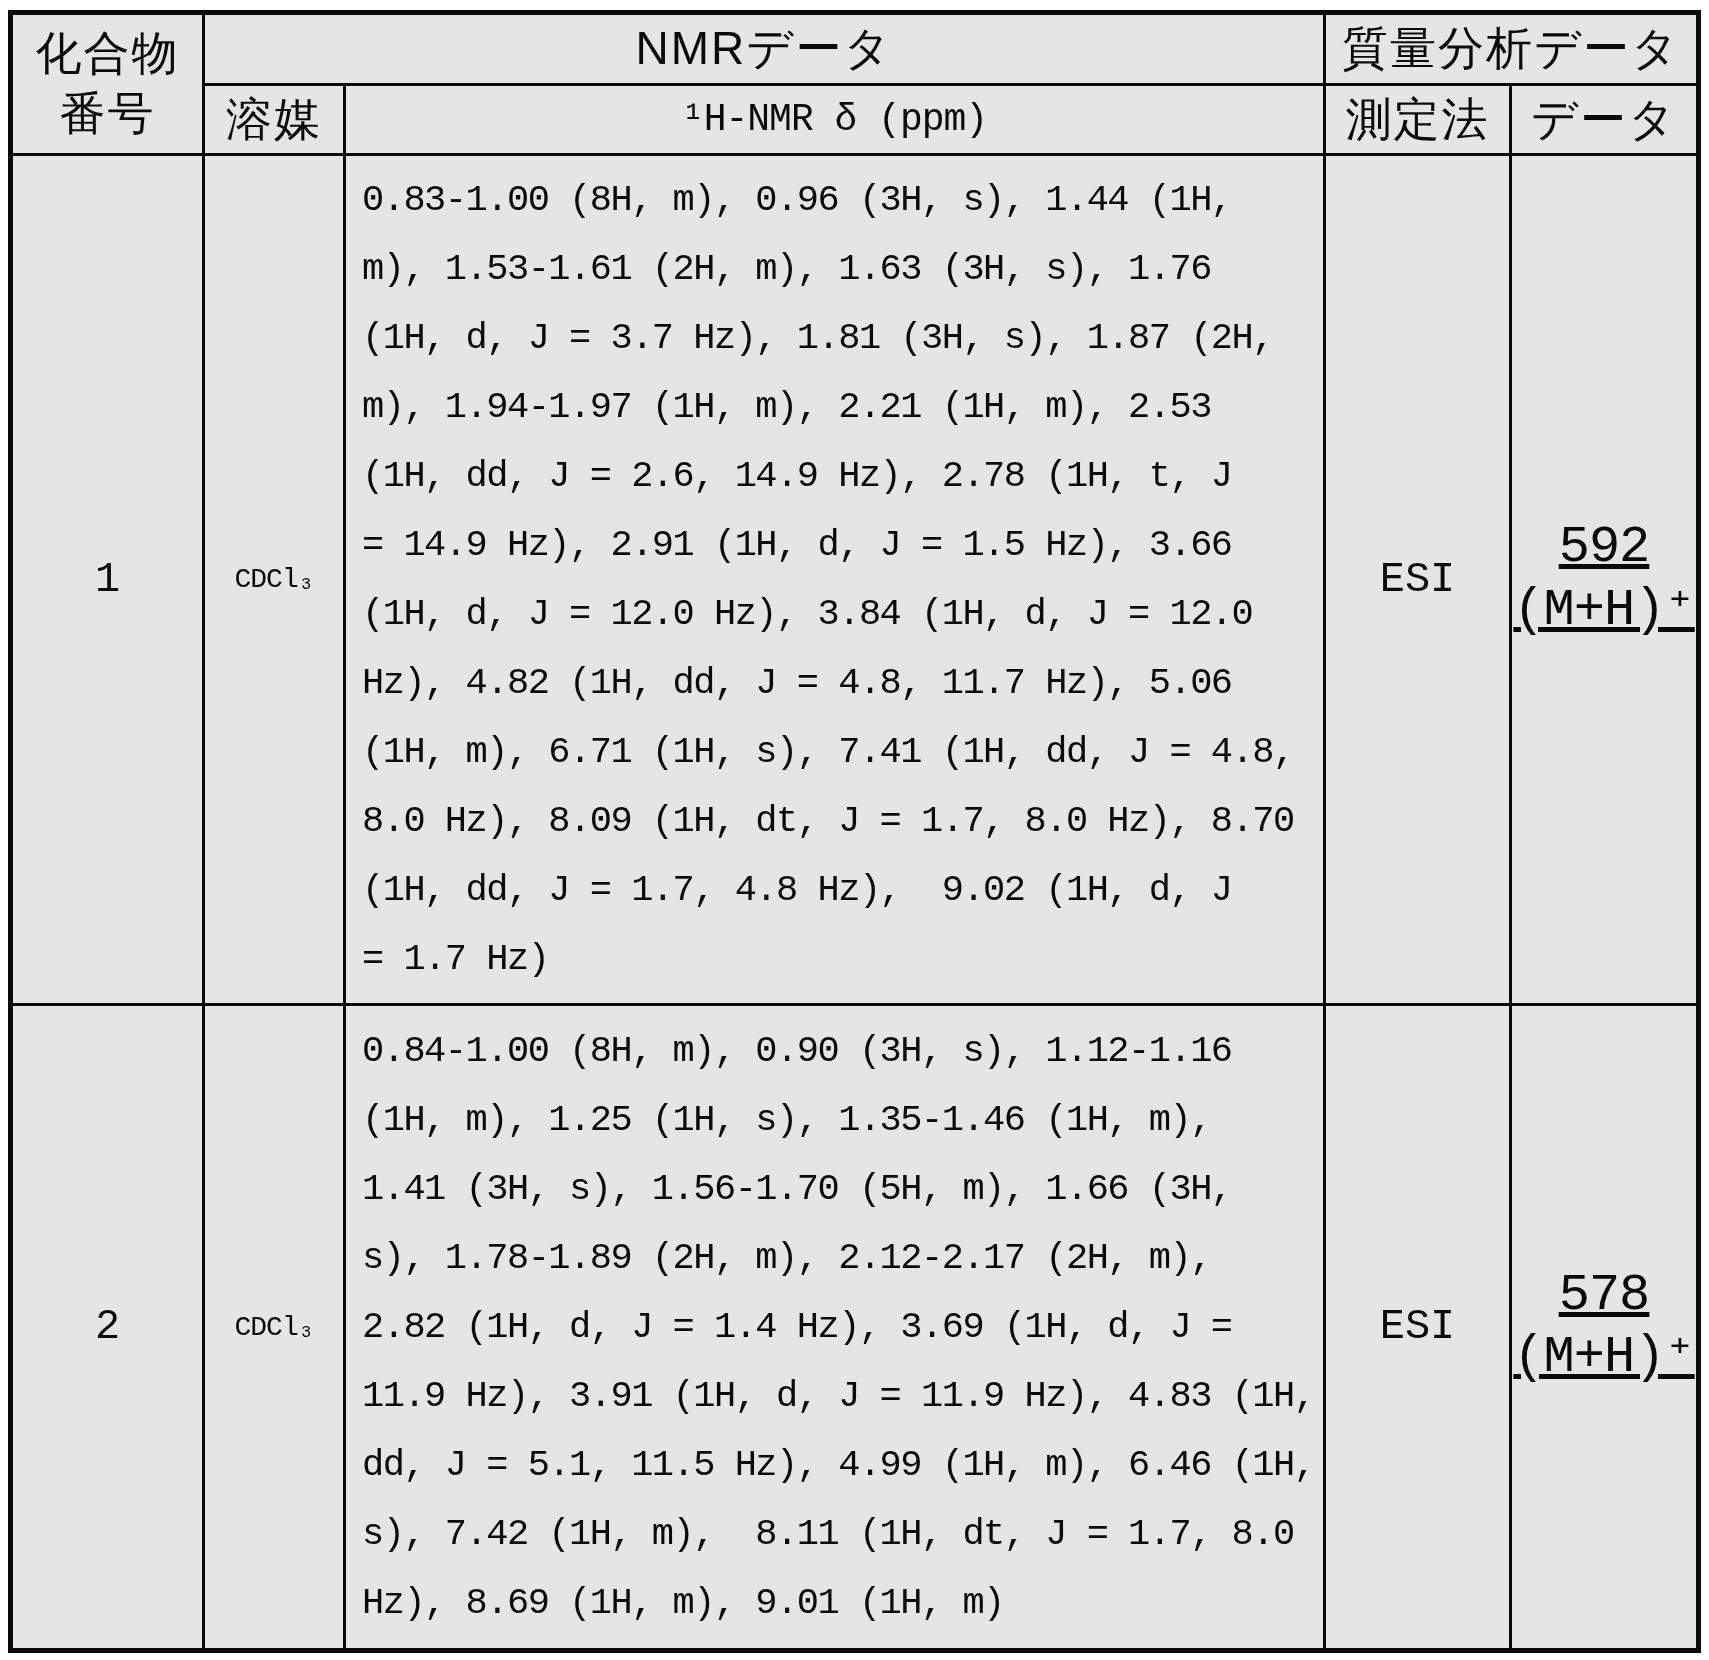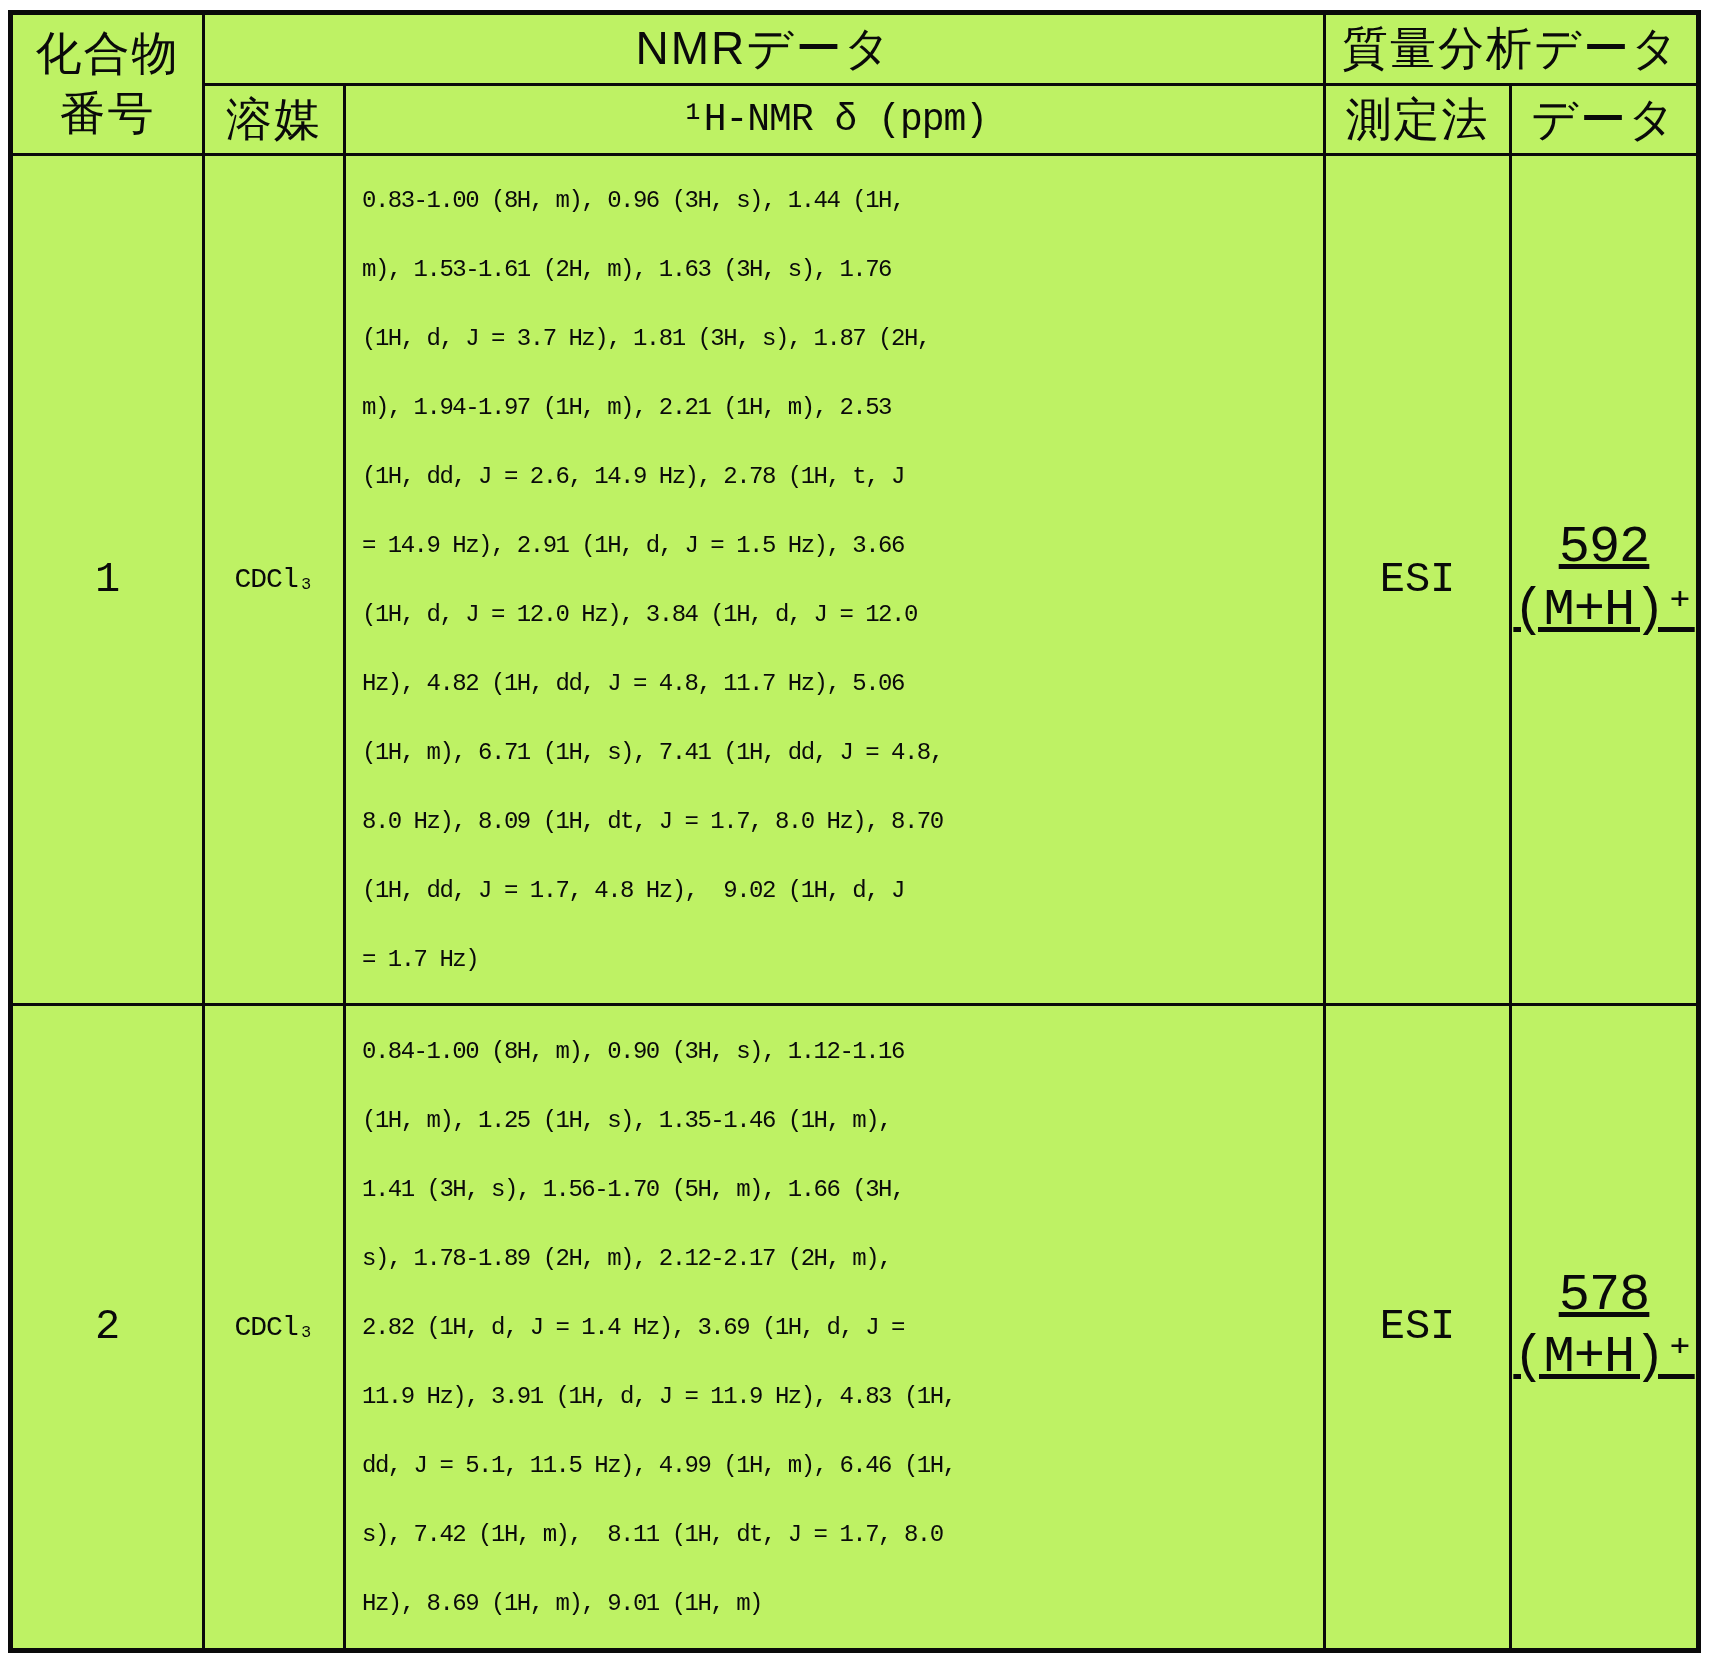--- a/index.html
+++ b/index.html
@@ -33,21 +33,21 @@
   col.c-data { width: 188px; }
 
   th, td {
     border: 3px solid #0a0a0a;
     padding: 0;
     vertical-align: middle;
     text-align: center;
     color: #0a0a0a;
     font-weight: normal;
     box-sizing: border-box;
-    background: #bef264;
+    background: #e5e5e5;
   }
   tr.hdr-1 { height: 72px; }
   tr.hdr-2 { height: 70px; }
   tr.row-1 { height: 850px; }
   tr.row-2 { height: 646px; }
 
   .jp {
     font-family: "Liberation Sans", sans-serif;
     font-size: 46px;
     letter-spacing: 2px;
@@ -58,21 +58,21 @@
     font-family: "Liberation Mono", monospace;
   }
   th.nmr-hdr {
     font-size: 38px;
     letter-spacing: -1px;
     margin-left: 40px;
   }
   td.nmr-text {
     text-align: left;
     vertical-align: middle;
-    font-size: 24px;
+    font-size: 37px;
     letter-spacing: -1.5px;
     line-height: 69px;
     padding: 2px 6px 2px 16px;
     white-space: pre-wrap;
   }
   td.cell-no, td.cell-method {
     font-family: "Liberation Mono", monospace;
     font-size: 42px;
   }
   td.cell-solvent {

